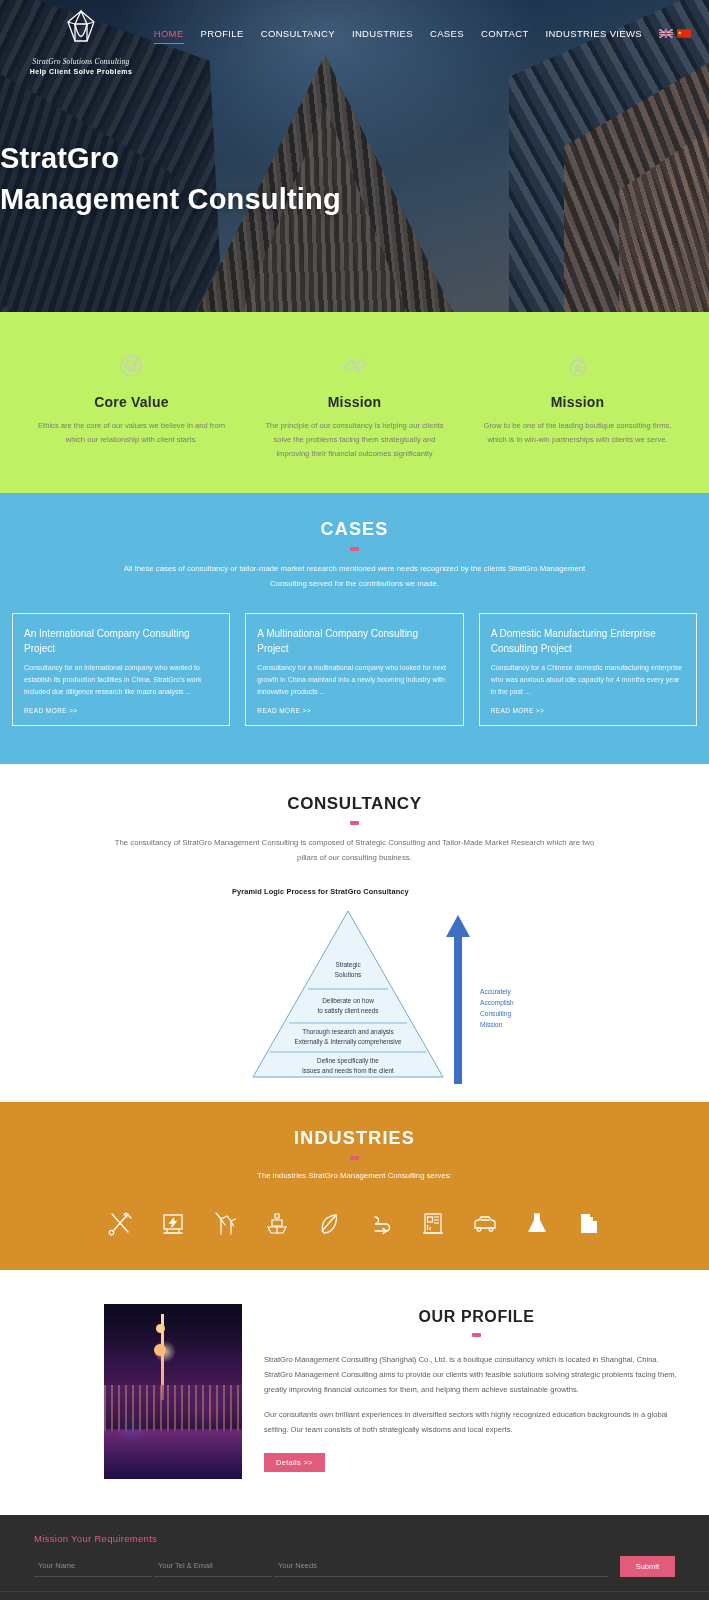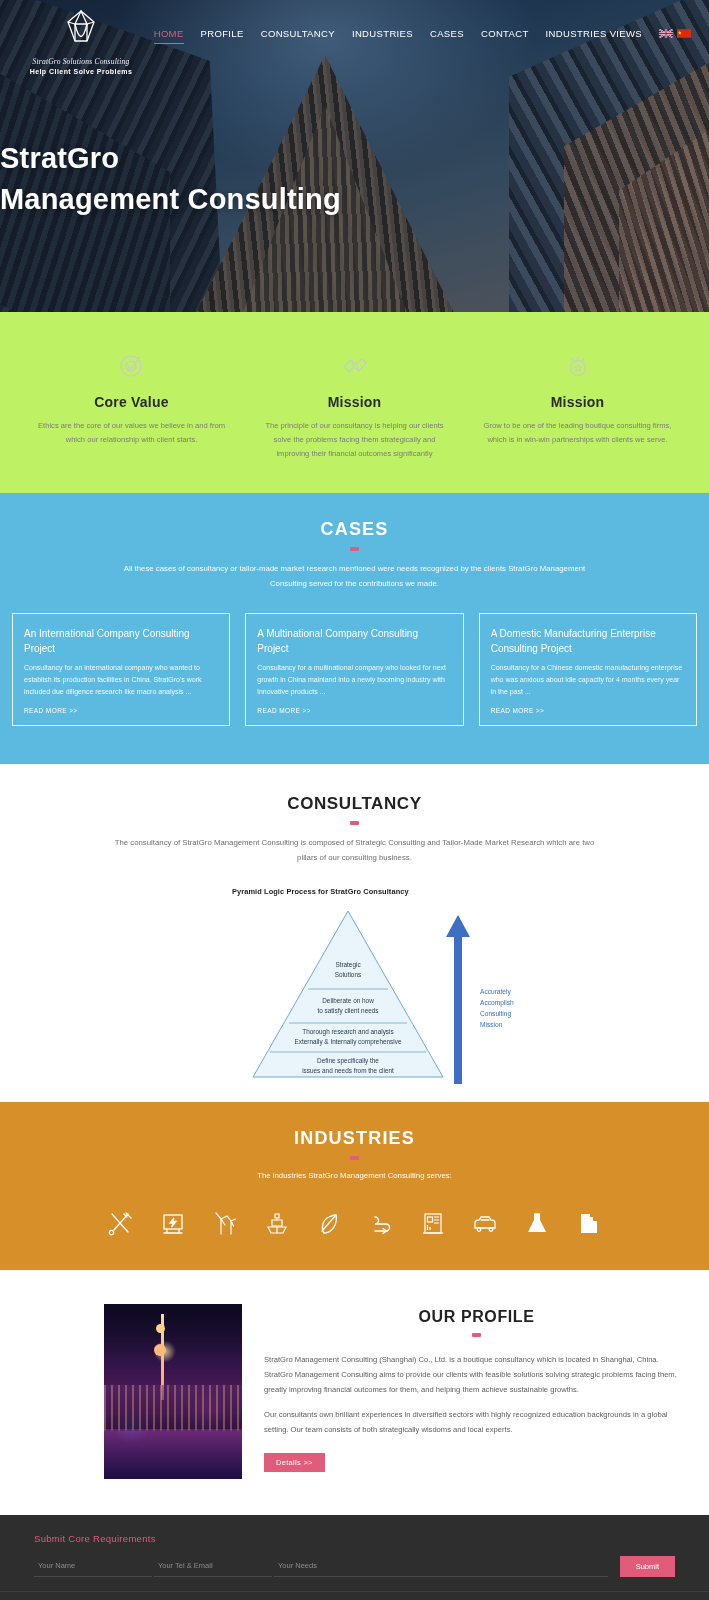--- a/index.html
+++ b/index.html
@@ -527,21 +527,21 @@
   <div class="profile-body">
     <h2 class="profile-title">OUR PROFILE</h2>
     <div class="sec-dash"></div>
     <p class="profile-p">StratGro Management Consulting (Shanghai) Co., Ltd. is a boutique consultancy which is located in Shanghai, China. StratGro Management Consulting aims to provide our clients with feasible solutions solving strategic problems facing them, greatly improving financial outcomes for them, and helping them achieve sustainable growths.</p>
     <p class="profile-p">Our consultants own brilliant experiences in diversified sectors with highly recognized education backgrounds in a global setting. Our team consists of both strategically wisdoms and local experts.</p>
     <button class="details-btn">Details &gt;&gt;</button>
   </div>
 </section>
 
 <footer class="footer">
-  <div class="form-label">Submit Core Requirements</div>
+  <div class="form-label">Mission Your Requirements</div>
   <form class="form-row">
     <input class="finput fi-name" type="text" placeholder="Your Name" style="">
     <input class="finput fi-tel" type="text" placeholder="Your Tel &amp; Email" style="">
     <input class="finput fi-needs" type="text" placeholder="Your Needs" style="">
     <button type="button" class="submit-btn">Submit</button>
   </form>
   <div class="foot-divider"></div>
   <div class="foot-lower">
     
     

